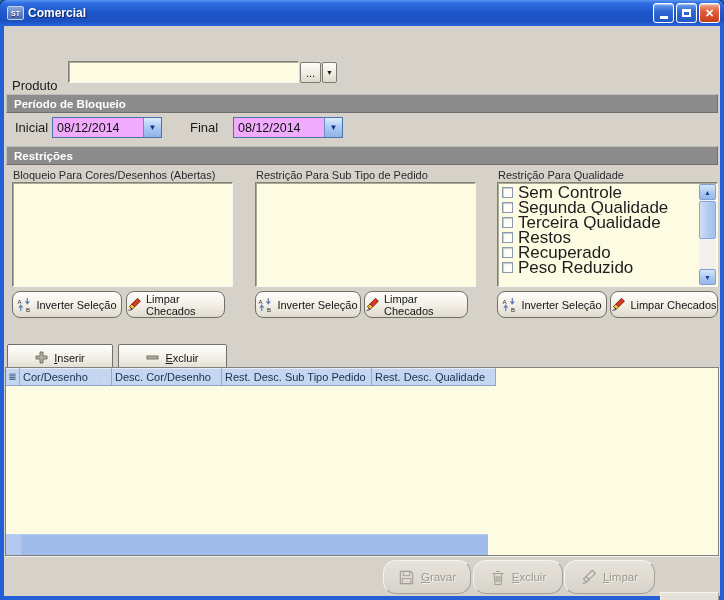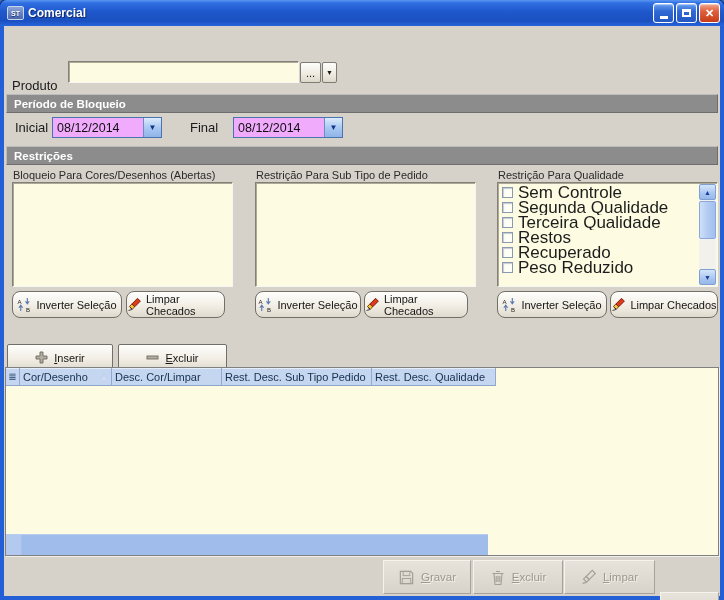--- a/index.html
+++ b/index.html
@@ -99,21 +99,21 @@
   .grid-header div:nth-of-type(2) .sort-icon{display:inline-block;}
   .sel-row{position:absolute;left:0;bottom:0;height:21px;width:482px;background:#9fbcea;
     border-top:1px solid #b9cdf0;display:flex;}
   .sel-ind{width:16px;height:100%;background:#b4c9f0;border-right:1px solid #a9c0ec;}
 
   
   .btn-footer{position:absolute;top:534px;height:34px;
     background:linear-gradient(180deg,#e7e3db,#d7d3cb);
     border:1px solid;border-color:#f5f3ed #a6a29a #a6a29a #f5f3ed;
     display:flex;align-items:center;justify-content:center;gap:6px;font-size:11.5px;color:#000;}
-  .btn-footer.disabled{color:#9c988e;text-shadow:1px 1px 0 #f2f0ea;}
+  .btn-footer.disabled{color:#9c988e;text-shadow:1px 1px 0 #f2f0ea;border-radius:13px;}
 
   svg{flex:none;}
 </style>
 </head>
 <body>
 
 <div class="window">
 
   <div class="titlebar">
     <div class="app-icon">ST</div>
@@ -276,21 +276,21 @@
         <div>
             <span>≣</span>
           </div>
 
           <div>
             <span>Cor/Desenho</span>
             <span class="sort-icon"></span>
           </div>
 
           <div>
-            <span>Desc. Cor/Limpar</span>
+            <span>Desc. Cor/Desenho</span>
           </div>
 
           <div>
             <span>Rest. Desc. Sub Tipo Pedido</span>
           </div>
 
           <div>
             <span>Rest. Desc. Qualidade</span>
           </div>
         </div>

